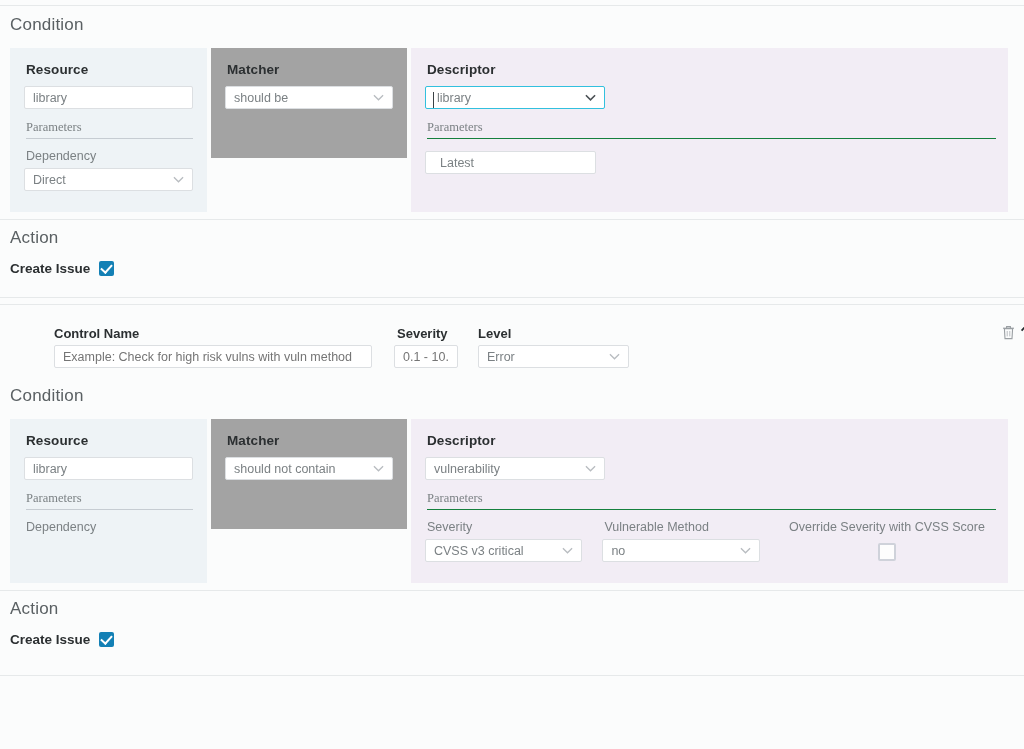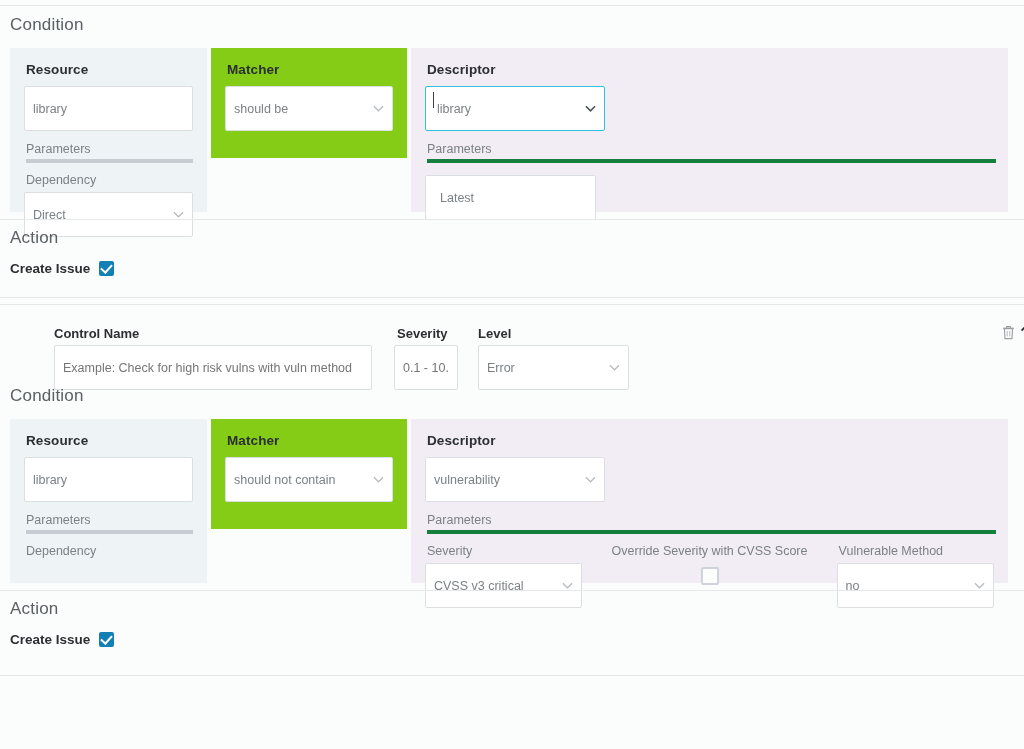--- a/index.html
+++ b/index.html
@@ -17,51 +17,51 @@
 
   .section-title {
     font-size: 17px; color: #5a6063; font-weight: 400;
     letter-spacing: .2px; padding: 0 0 0 10px; text-align: right;
   }
 
   
   .cond-row { position: relative; }
   .panel { position: absolute; top: 0; }
   .panel-resource  { left: 10px;  width: 197px; background: #eef3f6; }
-  .panel-matcher   { left: 211px; width: 196px; background: #84cc16; }
+  .panel-matcher   { left: 211px; width: 196px; background: #a3a3a3; }
   .panel-descriptor{ left: 411px; width: 597px; background: #f2edf5; }
 
   .panel-inner { padding: 14px 14px 0 14px; }
   .panel-title {
     font-size: 13.5px; font-weight: 700; color: #2b2f31;
     margin: 0 0 9px 2px; letter-spacing: .1px;
   }
 
   .field {
-    height: 45px; background: #fff; border: 1px solid #dcdfe2;
+    height: 23px; background: #fff; border: 1px solid #dcdfe2;
     border-radius: 2px; display: flex; align-items: center;
     padding: 0 8px; font-size: 12.5px; color: #7b8184;
     position: relative; width: 100%;
   }
   .field.focused { border: 1px solid #32c0de; box-shadow: none; }
   .field.focused::before {
     content: ""; position: absolute; left: 7px; top: 5px;
     width: 1px; height: 16px; background: #3a4044;
   }
   .field .caretspace { padding-left: 3px; }
   .sel { padding-right: 26px; }
   .chev {
     position: absolute; right: 8px; top: 50%; width: 11px; height: 11px;
     margin-top: -6px; pointer-events: none;
   }
   .chev svg { display: block; }
 
   .params-label {
     font-size: 12.5px; color: #7b8184; margin: 11px 0 0 2px;
-    padding-bottom: 3px; border-bottom: 4px solid #15803d;
+    padding-bottom: 3px; border-bottom: 1px solid #15803d; font-family: Liberation Serif, serif;
   }
   .panel-resource .params-label { border-bottom-color: #c6ccd2; }
   .sub-label { font-size: 12.5px; color: #7b8184; margin: 10px 0 5px 2px; }
 
   .param-grid { display: flex; gap: 20px; }
   .param-col { }
 
   .cb {
     width: 15px; height: 15px; border-radius: 2px; display: inline-block;
     vertical-align: middle; position: relative;
@@ -267,38 +267,38 @@
               <div class="field sel">
                 <span>CVSS v3 critical</span>
                 <span class="chev">
                   <svg viewBox="0 0 12 12">
                       <path d="M1 3.5 L6 8.5 L11 3.5" fill="none" stroke="#b8bcc0" stroke-width="1.4"></path>
                     </svg>
                 </span>
               </div>
             </div>
 
-            <div class="param-col" style="width:215px; text-align:center;">
-              <div class="sub-label" style="margin-left:0; text-align:center;">Override Severity with CVSS Score</div>
-              <div style="display:flex; justify-content:center; padding-top:4px;">
-                <span class="cb cb-unchecked"></span>
-              </div>
-            </div>
-
             <div class="param-col" style="width:158px;">
               <div class="sub-label">Vulnerable Method</div>
               <div class="field sel">
                 <span>no</span>
                 <span class="chev">
                   <svg viewBox="0 0 12 12">
                       <path d="M1 3.5 L6 8.5 L11 3.5" fill="none" stroke="#b8bcc0" stroke-width="1.4"></path>
                     </svg>
                 </span>
               </div>
             </div>
+
+            <div class="param-col" style="width:215px; text-align:center;">
+              <div class="sub-label" style="margin-left:0; text-align:center;">Override Severity with CVSS Score</div>
+              <div style="display:flex; justify-content:center; padding-top:4px;">
+                <span class="cb cb-unchecked"></span>
+              </div>
+            </div>
           </div>
         </div>
       </div>
     </div>
 
     <div class="hr" style="position:absolute; top:590px; left:0;"></div>
 
     <div class="section-title" style="position:absolute; top:599px; left:0;">Action</div>
 
     <div class="action-label" style="position:absolute; top:632px; left:0;">

